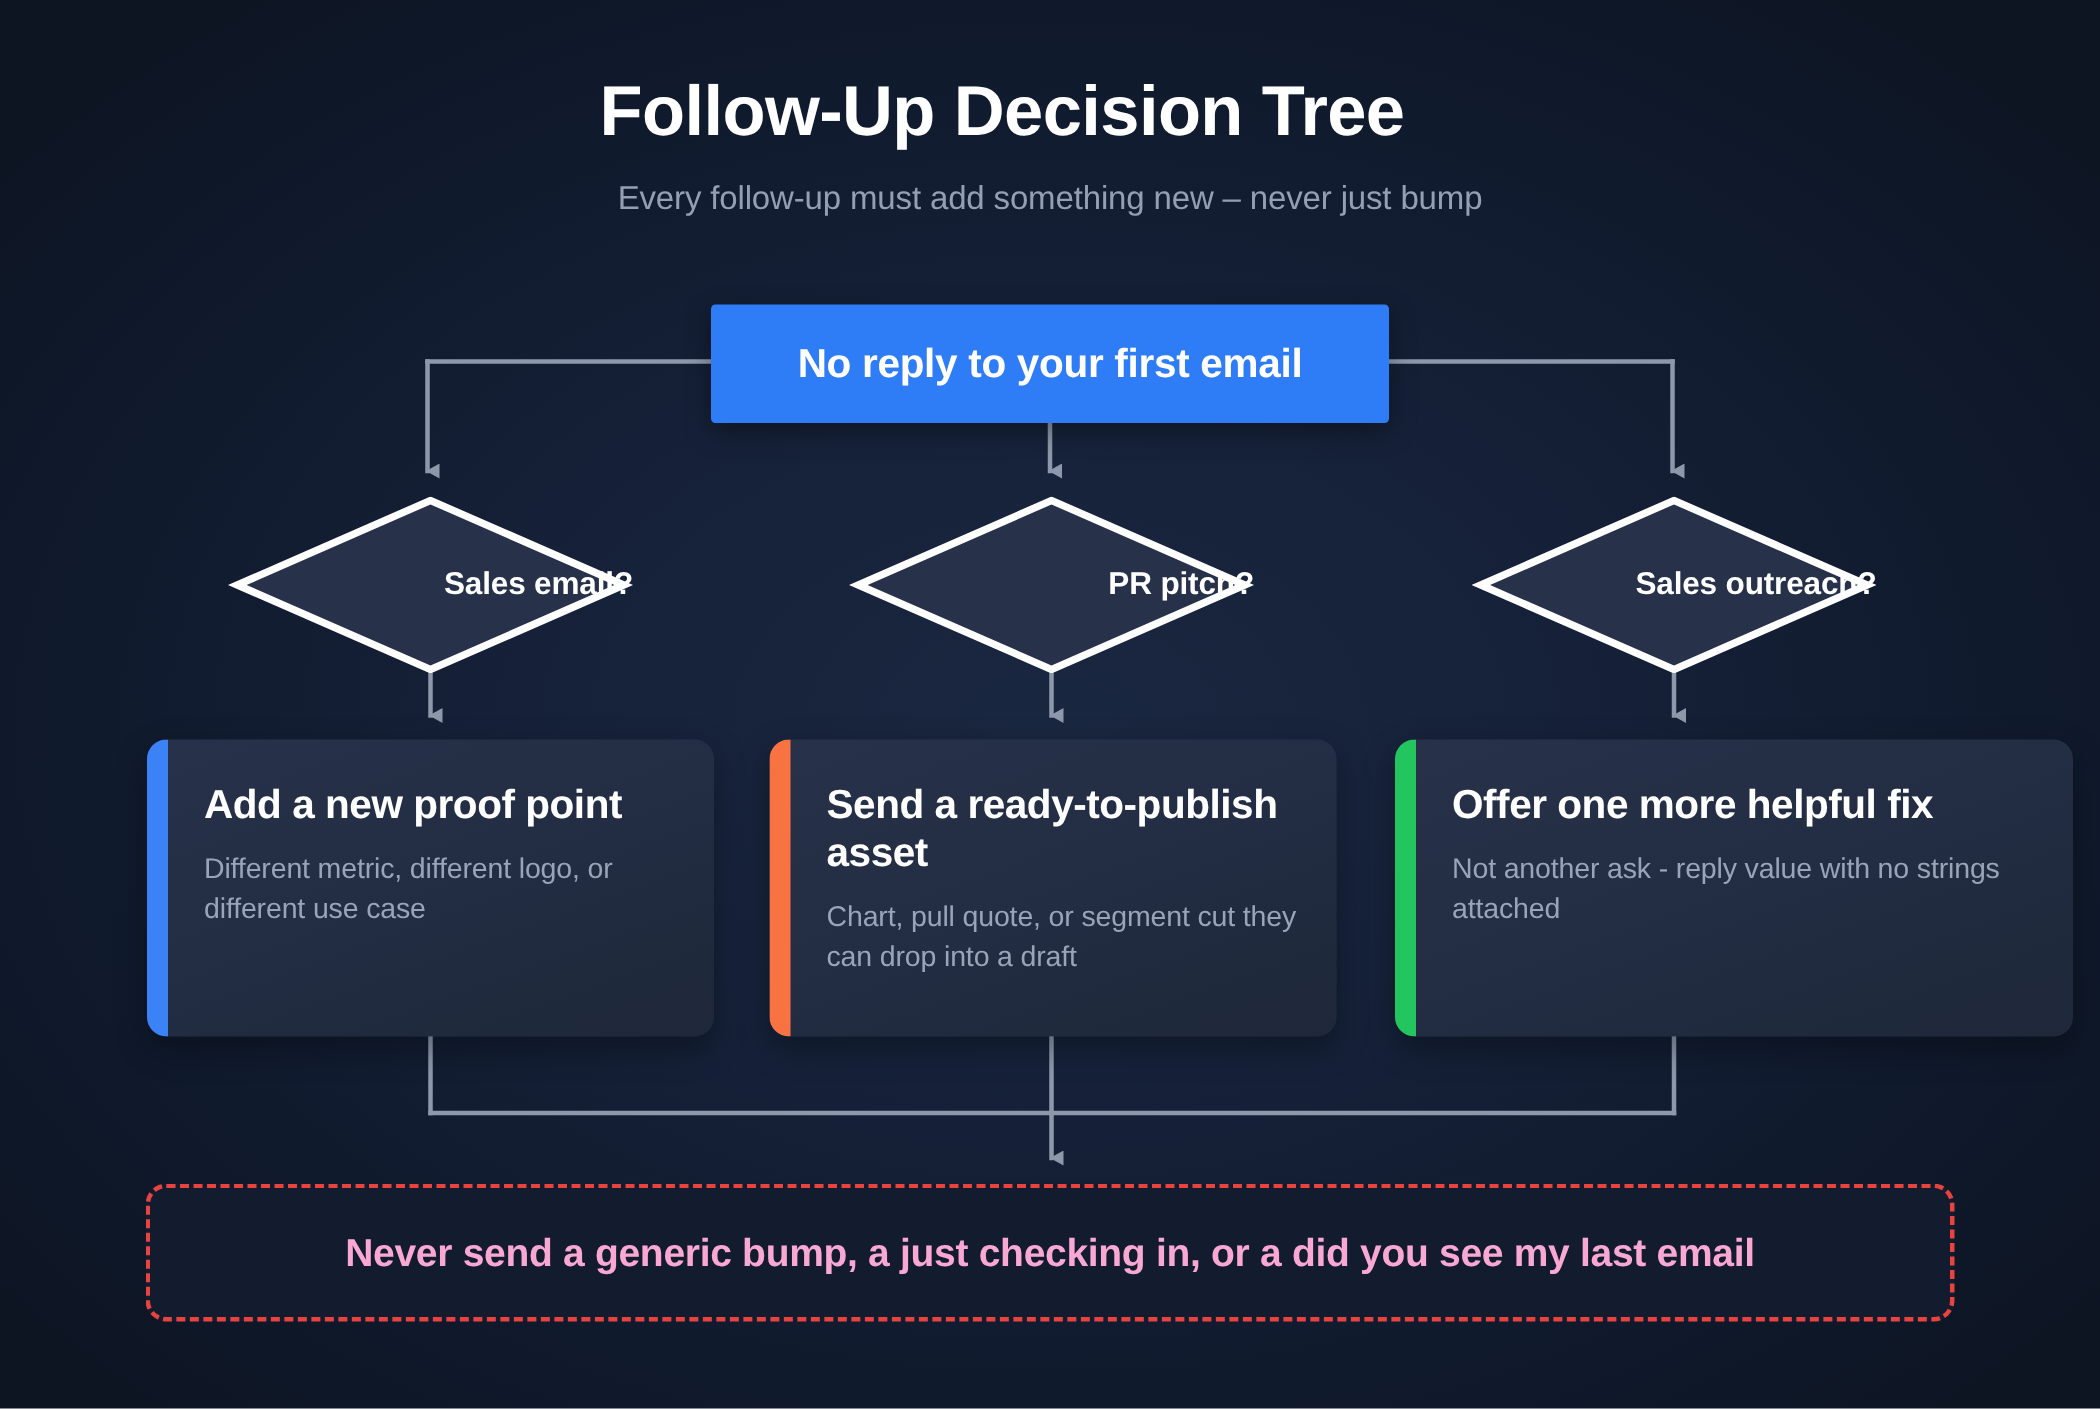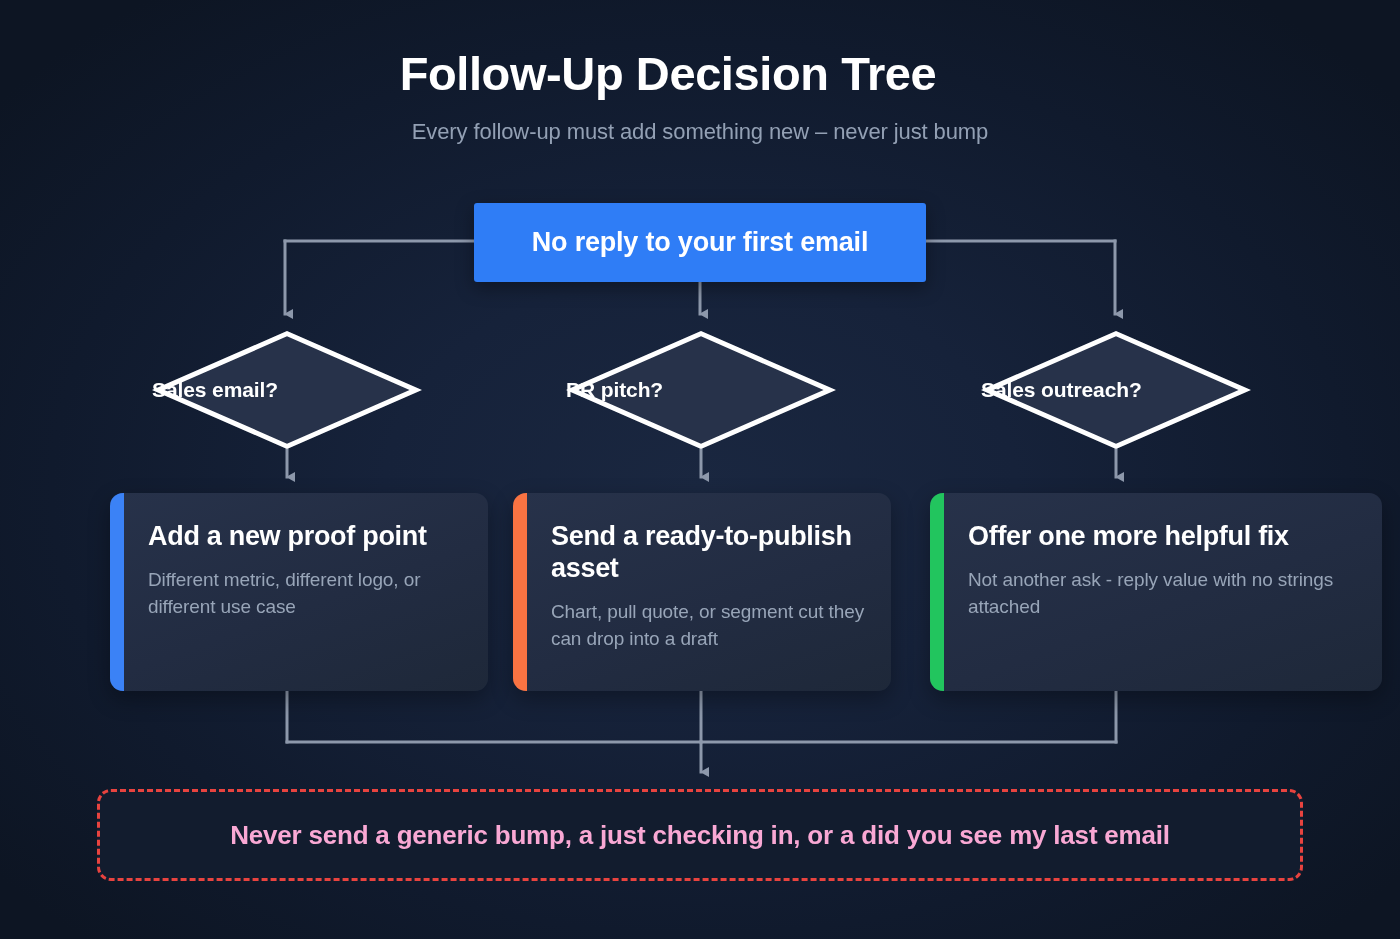--- a/index.html
+++ b/index.html
@@ -31,21 +31,21 @@
     position:absolute; left:474px; top:203px; width:452px; height:79px;
     background:#2f7df6; border-radius:3px;
     display:flex; align-items:center; justify-content:center;
     box-shadow: 0 6px 18px rgba(0,0,0,.35);
   }
   .root-node span { font-size:27px; font-weight:bold; color:#fff; letter-spacing:-0.2px; }
 
   
   .diamond {
     position:absolute; width:270px; height:118px;
-    display:flex; align-items:center; justify-content:flex-start;
+    display:flex; align-items:center; justify-content:flex-end;
   }
   .diamond .shape {
     position:absolute; inset:0;
     background:#27324a;
     clip-path: polygon(50% 0%, 100% 50%, 50% 100%, 0% 50%);
   }
   .diamond .outline {
     position:absolute; inset:0;
     background:#ffffff;
     clip-path: polygon(
@@ -71,21 +71,21 @@
   .card .accent { width:14px; flex:0 0 14px; height:100%; }
   .card .body { flex:1; padding:28px 26px 0 24px; }
   .card h3 {
     font-size:27px; font-weight:bold; color:#ffffff; line-height:1.18;
     letter-spacing:-0.3px; margin-bottom:14px;
   }
   .card p {
     font-size:19px; font-weight:normal; color:#98a5b8; line-height:1.42;
     letter-spacing:-0.1px;
   }
-  #c1 { left:110px; width:378px; }
+  #c1 { left:98px; width:378px; }
   #c2 { left:513px; width:378px; }
   #c3 { left:930px; width:452px; }
 
   
   .banner {
     position:absolute; left:97px; top:789px; width:1206px; height:92px;
     border:3px dashed #e8433f; border-radius:14px;
     background:#121c2e;
     display:flex; align-items:center; justify-content:center;
   }

